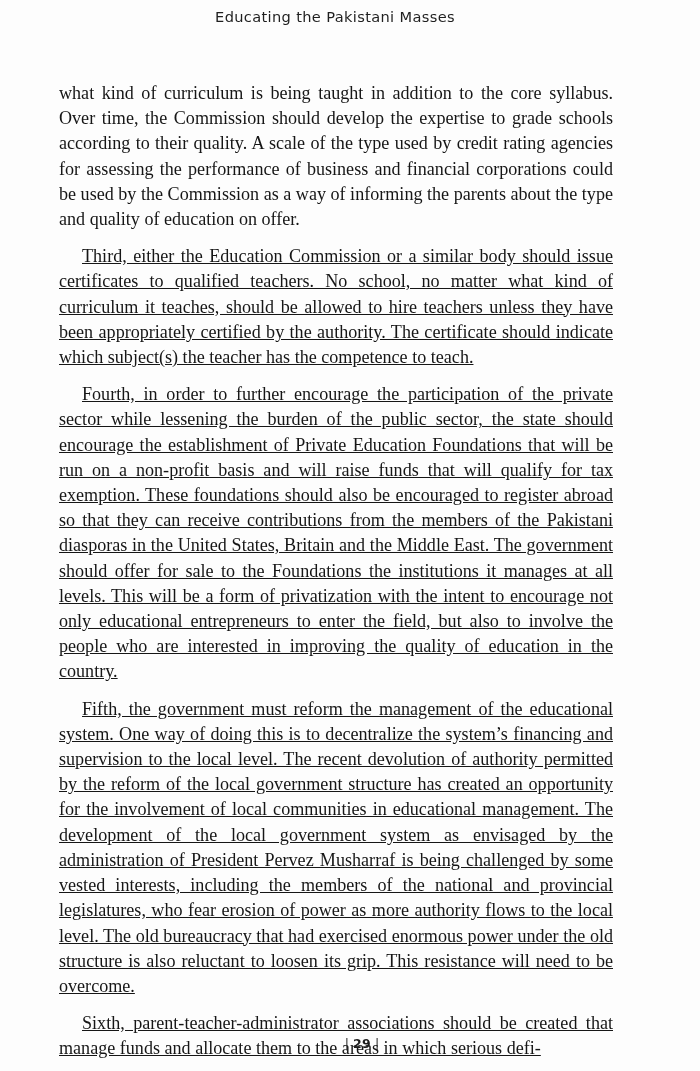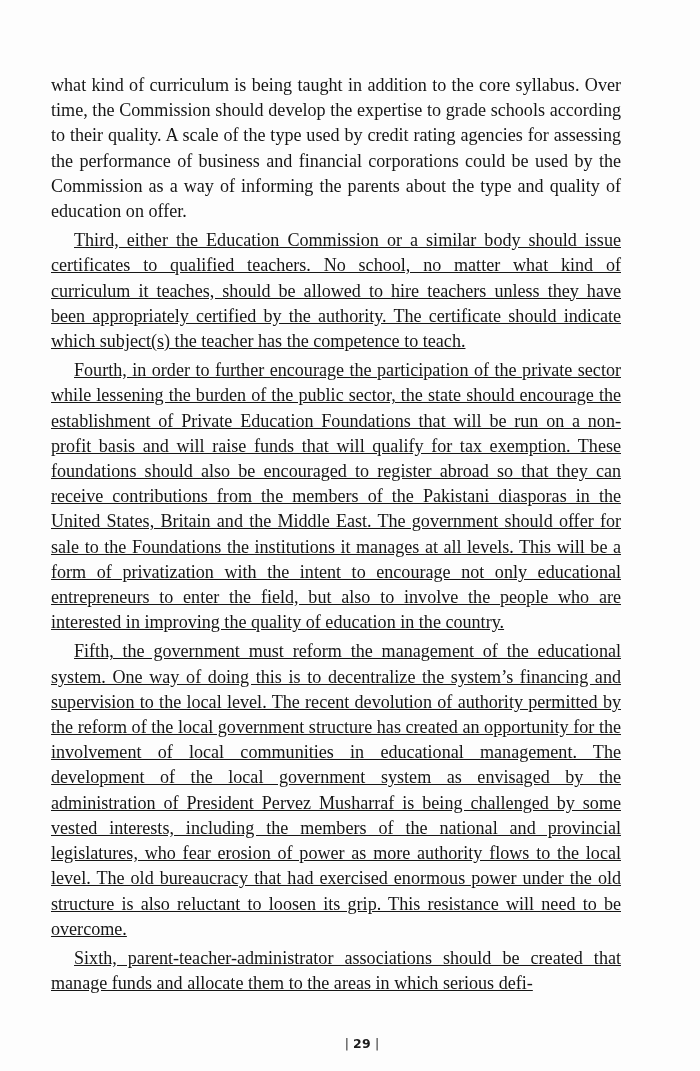--- a/index.html
+++ b/index.html
@@ -45,21 +45,21 @@
     width: 578px;
     font-size: 18.1px;
     line-height: 25.2px;
     text-align: justify;
     text-justify: inter-word;
     color: #161616;
     -webkit-font-smoothing: antialiased;
   }
 
   .textblock p {
-    margin: 4px;
+    margin: 12px;
     text-indent: 0;
     hyphens: none;
   }
 
   .textblock p.indent {
     text-indent: 23px;
     text-decoration: underline;
   }
 
   
@@ -89,20 +89,21 @@
   }
   .folio .num {
     letter-spacing: 0.4px;
   }
 </style>
 </head>
 <body>
 
 <div class="page">
 
+  <div class="running-head">Educating the Pakistani Masses</div>
 
   <div class="textblock">
     <p>what kind of curriculum is being taught in addition to the core syllabus. Over time, the Commission should develop the expertise to grade schools according to their quality. A scale of the type used by credit rating agencies for assessing the performance of business and financial corporations could be used by the Commission as a way of informing the parents about the type and quality of education on offer.</p>
     <p class="indent">Third, either the Education Commission or a similar body should issue certificates to qualified teachers. No school, no matter what kind of curriculum it teaches, should be allowed to hire teachers unless they have been appropriately certified by the authority. The certificate should indicate which subject(s) the teacher has the competence to teach.</p>
     <p class="indent">Fourth, in order to further encourage the participation of the private sector while lessening the burden of the public sector, the state should encourage the establishment of Private Education Foundations that will be run on a non-profit basis and will raise funds that will qualify for tax exemption. These foundations should also be encouraged to register abroad so that they can receive contributions from the members of the Pakistani diasporas in the United States, Britain and the Middle East. The government should offer for sale to the Foundations the institutions it manages at all levels. This will be a form of privatization with the intent to encourage not only educational entrepreneurs to enter the field, but also to involve the people who are interested in improving the quality of education in the country.</p>
     <p class="indent">Fifth, the government must reform the management of the educational system. One way of doing this is to decentralize the system’s financing and supervision to the local level. The recent devolution of authority permitted by the reform of the local government structure has created an opportunity for the involvement of local communities in educational management. The development of the local government system as envisaged by the administration of President Pervez Musharraf is being challenged by some vested interests, including the members of the national and provincial legislatures, who fear erosion of power as more authority flows to the local level. The old bureaucracy that had exercised enormous power under the old structure is also reluctant to loosen its grip. This resistance will need to be overcome.</p>
     <p class="indent">Sixth, parent-teacher-administrator associations should be created that manage funds and allocate them to the areas in which serious defi-</p>
   </div>
 
   <div class="folio">

